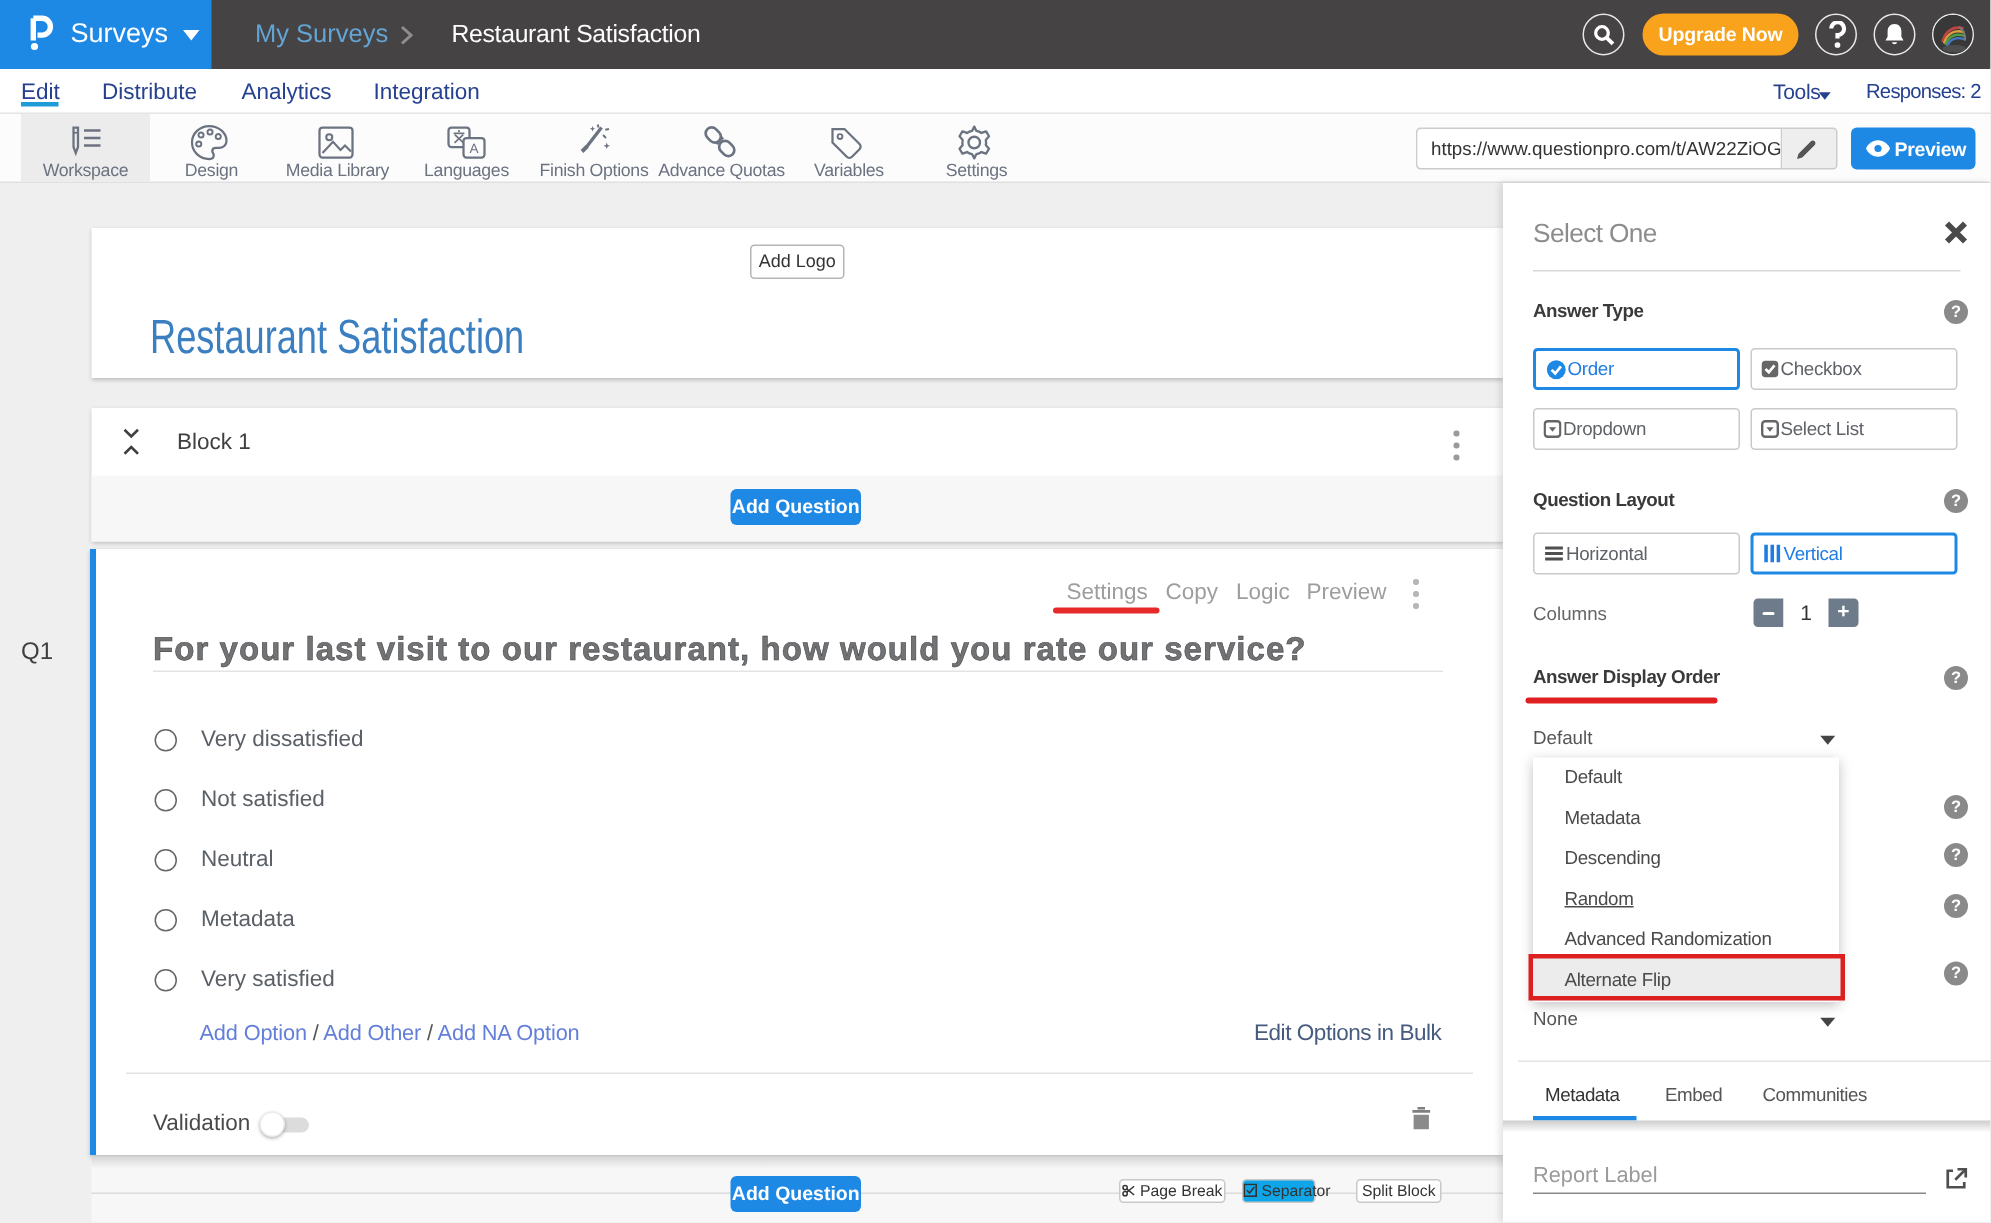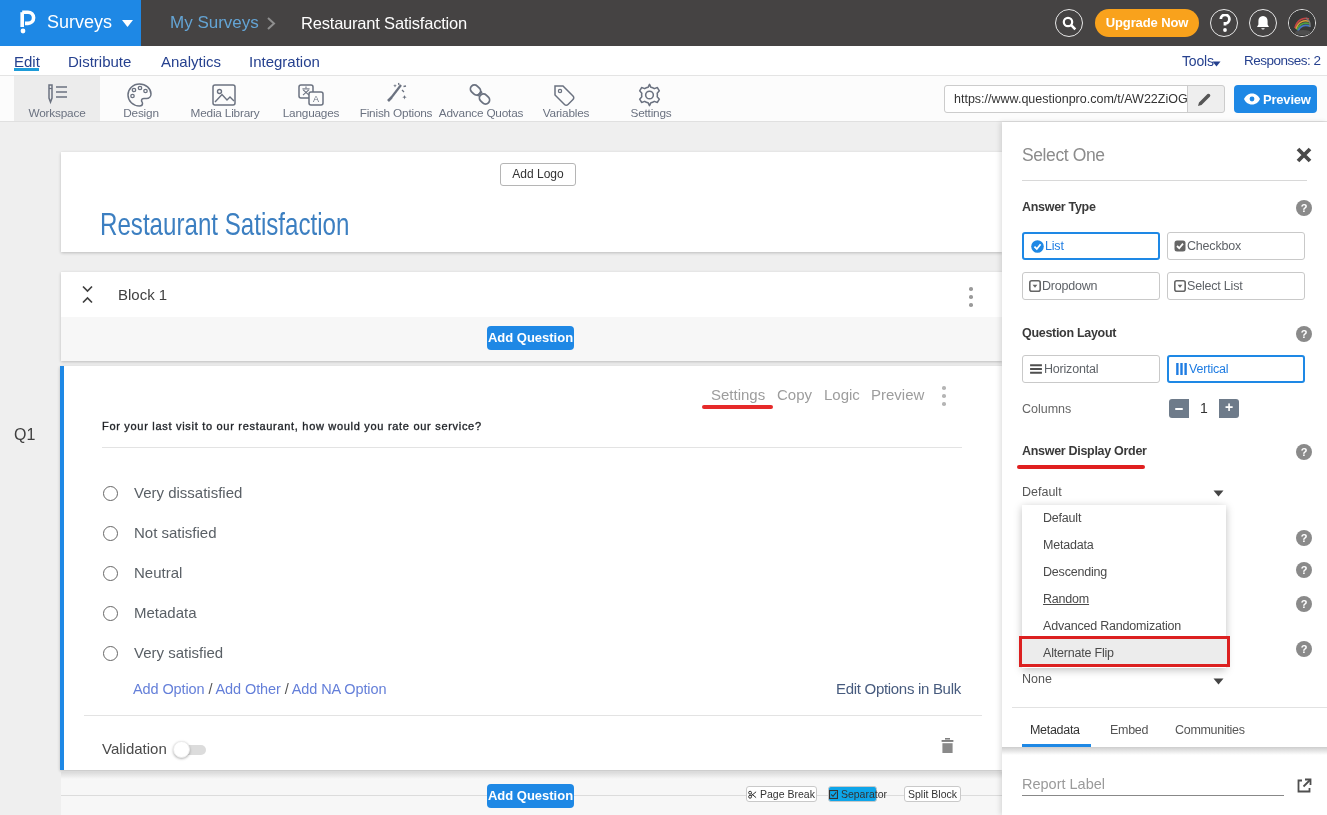--- a/index.html
+++ b/index.html
@@ -151,21 +151,21 @@
   <div class="abs" style="left:1234px;top:9px;width:83px;height:28px;background:#1e88e5;border-radius:4px;color:#fff;">
     <svg class="abs" style="left:10px;top:8px;" width="16" height="12" viewBox="0 0 16 11">
           <path d="M8 0 C4 0 1.4 2.5 0 5.5 C1.4 8.5 4 11 8 11 C12 11 14.6 8.5 16 5.5 C14.6 2.5 12 0 8 0 Z" fill="#fff"></path>
           <circle cx="8" cy="5.5" r="2.4" fill="#1e88e5"></circle>
         </svg>
     <span class="abs" style="left:29px;top:7px;font-size:13px;font-weight:bold;letter-spacing:-0.2px;">Preview</span>
   </div>
 </div>
 
 <div class="abs" style="left:61px;top:152px;width:941px;height:100px;background:#fff;box-shadow:0 1px 3px rgba(0,0,0,0.22);">
-  <div class="abs" style="left:439px;top:11px;width:76px;height:23px;border:1px solid #b5b5b5;border-radius:3px;background:#fff;font-size:12px;color:#333;text-align:center;line-height:21px;">Add Logo</div>
+  <div class="abs" style="left:439px;top:11px;width:63px;height:23px;border:1px solid #b5b5b5;border-radius:3px;background:#fff;font-size:12px;color:#333;text-align:center;line-height:21px;">Add Logo</div>
   <span class="abs" style="left:39px;top:54px;font-size:32px;color:#3c7fc1;transform:scaleX(0.754);transform-origin:0 0;white-space:nowrap;">Restaurant Satisfaction</span>
 </div>
 
 <div class="abs" style="left:61px;top:272px;width:941px;height:89px;background:#fff;box-shadow:0 1px 3px rgba(0,0,0,0.22);">
   <div class="abs" style="left:0;top:0;width:941px;height:55px;border-bottom:1px solid #e3e3e3;">
     <svg class="abs" style="left:20px;top:13px;" width="13" height="19" viewBox="0 0 13 19">
           <path d="M2 1.5 L6.5 6 L11 1.5" fill="none" stroke="#3f3f3f" stroke-width="1.7"></path>
           <path d="M2 17.5 L6.5 13 L11 17.5" fill="none" stroke="#3f3f3f" stroke-width="1.7"></path>
         </svg>
     <span class="abs" style="left:57px;top:14px;font-size:15px;color:#3f3f3f;">Block 1</span>
@@ -186,21 +186,21 @@
 <div class="abs" style="left:702px;top:405px;width:71px;height:4px;background:#e62a2a;border-radius:2px;"></div>
 <span class="abs" style="left:777px;top:386px;font-size:15px;color:#9d9d9d;">Copy</span>
 <span class="abs" style="left:824px;top:386px;font-size:15px;color:#9d9d9d;">Logic</span>
 <span class="abs" style="left:871px;top:386px;font-size:15px;color:#9d9d9d;">Preview</span>
 <div class="abs" style="left:942px;top:386px;width:4px;">
       <div style="width:3.6px;height:3.6px;border-radius:50%;background:#b5b5b5;margin-bottom:4.4px;"></div>
       <div style="width:3.6px;height:3.6px;border-radius:50%;background:#b5b5b5;margin-bottom:4.4px;"></div>
       <div style="width:3.6px;height:3.6px;border-radius:50%;background:#b5b5b5;"></div>
     </div>
 
-<span class="abs" style="left:102px;top:420px;font-size:11px;font-weight:400;color:#000000;letter-spacing:0.7px;-webkit-text-stroke:0.4px #42474e;">For your last visit to our restaurant, how would you rate our service?</span>
+<span class="abs" style="left:102px;top:420px;font-size:22px;font-weight:700;color:#737373;letter-spacing:0.7px;-webkit-text-stroke:0.4px #42474e;">For your last visit to our restaurant, how would you rate our service?</span>
 <div class="abs" style="left:102px;top:447px;width:860px;height:1px;background:#e3e3e3;"></div>
 
 <div id="options">
       <div class="abs" style="left:103px;top:486px;width:15px;height:15px;border:1.4px solid #666;border-radius:50%;"></div>
       <span class="abs" style="left:134px;top:484px;font-size:15px;color:#5a6066;">Very dissatisfied</span>
       <div class="abs" style="left:103px;top:526px;width:15px;height:15px;border:1.4px solid #666;border-radius:50%;"></div>
       <span class="abs" style="left:134px;top:524px;font-size:15px;color:#5a6066;">Not satisfied</span>
       <div class="abs" style="left:103px;top:566px;width:15px;height:15px;border:1.4px solid #666;border-radius:50%;"></div>
       <span class="abs" style="left:134px;top:564px;font-size:15px;color:#5a6066;">Neutral</span>
       <div class="abs" style="left:103px;top:606px;width:15px;height:15px;border:1.4px solid #666;border-radius:50%;"></div>
@@ -245,21 +245,21 @@
   <div class="abs" style="left:20px;top:58px;width:285px;height:1px;background:#d8d8d8;"></div>
 
   <span class="abs" style="left:20px;top:78px;font-size:12.5px;font-weight:bold;color:#3a3a3a;letter-spacing:-0.3px;">Answer Type</span>
   <div class="qm" style="left:294px;top:78px;">?</div>
 
   <div class="abs atbtn sel" style="left:20px;top:110px;">
     <svg width="13" height="13" viewBox="0 0 13 13" style="margin:0 1px 0 7px;">
           <circle cx="6.5" cy="6.5" r="6.3" fill="#1e88e5"></circle>
           <path d="M3.4 6.6 L5.8 9 L9.6 4.2" fill="none" stroke="#fff" stroke-width="1.8"></path>
         </svg>
-    <span style="color:#1e7ce2;">List</span>
+    <span style="color:#1e7ce2;">Order</span>
   </div>
   <div class="abs atbtn" style="left:165px;top:110px;">
     <svg width="12" height="12" viewBox="0 0 12 12" style="margin:0 1px 0 6px;">
           <rect x="0.5" y="0.5" width="11" height="11" rx="2.5" fill="#666"></rect>
           <path d="M3 6 L5.2 8.2 L9 3.6" fill="none" stroke="#fff" stroke-width="1.8"></path>
         </svg>
     <span>Checkbox</span>
   </div>
   <div class="abs atbtn" style="left:20px;top:150px;">
     <svg width="12" height="12" viewBox="0 0 12 12" style="margin:0 1px 0 6px;">

